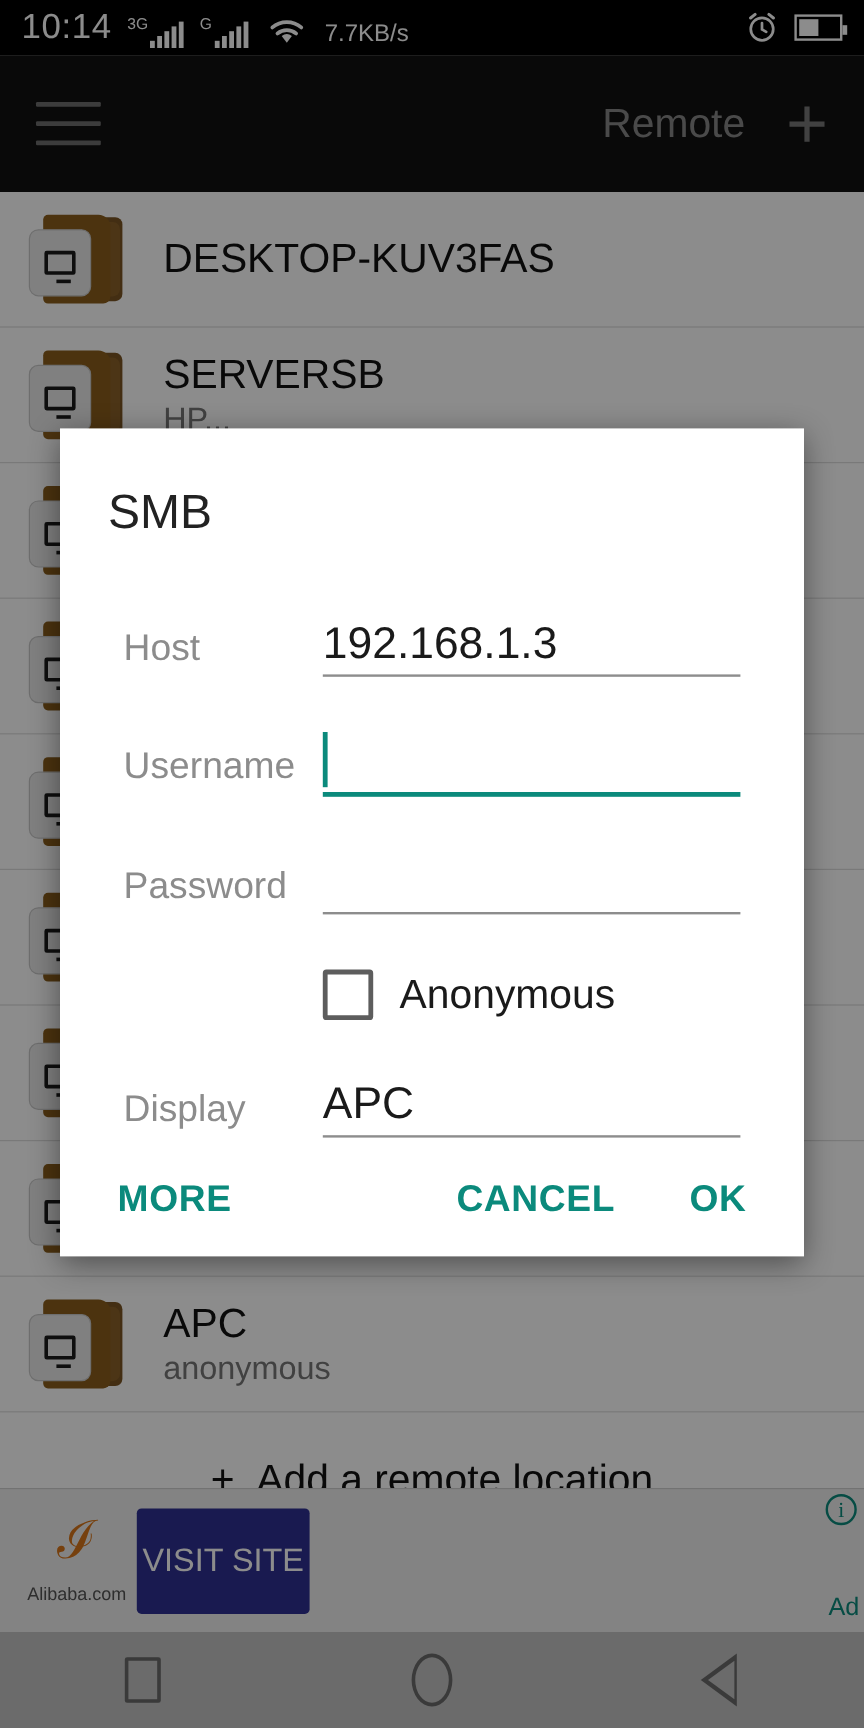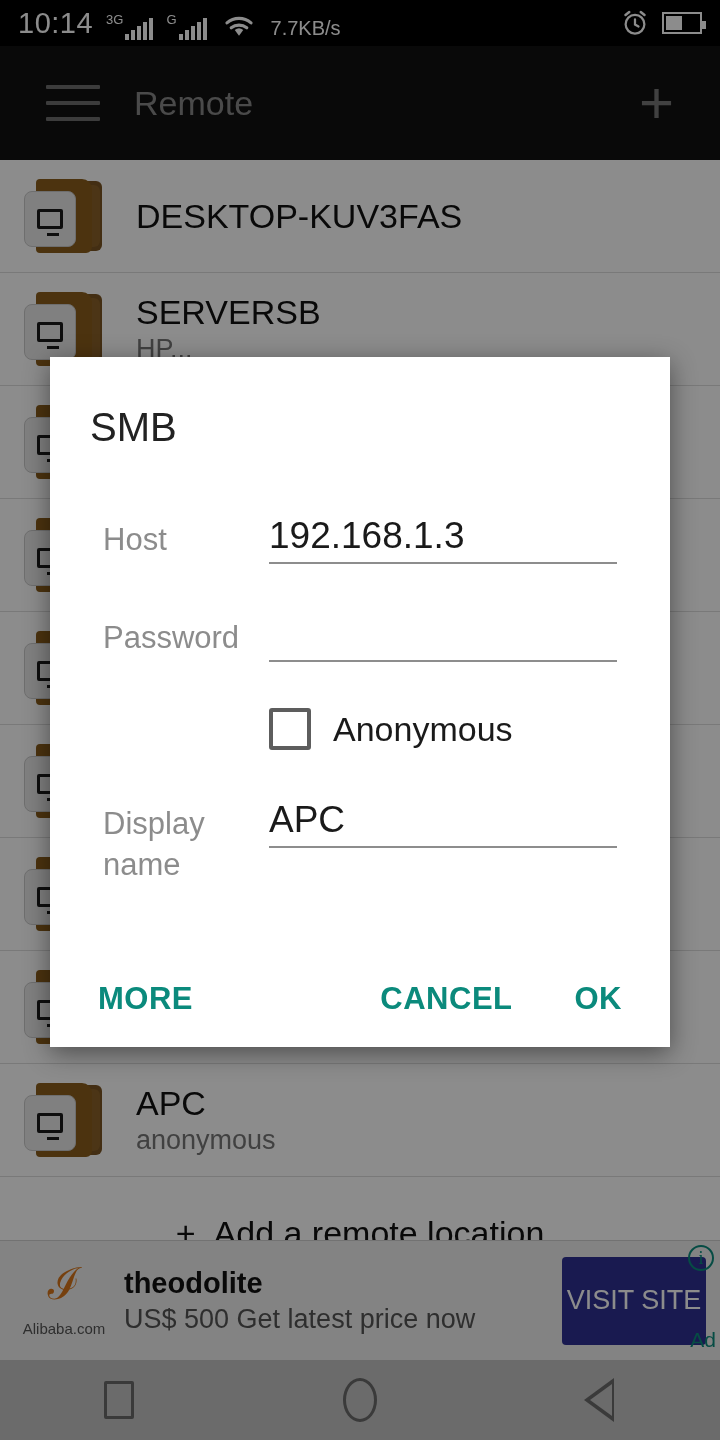--- a/index.html
+++ b/index.html
@@ -29,21 +29,21 @@
   .bars i:nth-child(5){height:22px;}
   .speed{ font-size:20px; margin-left:8px; }
   .batt{ width:40px; height:22px; border:2px solid #fff; position:relative; }
   .batt:after{ content:""; position:absolute; right:-6px; top:7px; width:4px; height:8px; background:#fff; }
   .batt i{ position:absolute; left:2px; top:2px; bottom:2px; width:45%; background:#fff; }
 
   
   .app{ position:absolute; top:46px; left:0; width:720px; height:1314px; background:#fff; }
   .toolbar{
     height:114px; background:#111; display:flex; align-items:center;
-    padding:0 46px; gap:34px;
+    padding:0 30px; gap:34px;text-align:right;
   }
   .hamburger{ width:54px; height:36px; display:flex; flex-direction:column; justify-content:space-between; }
   .hamburger span{ display:block; height:4px; background:#6e6e6e; border-radius:1px; }
   .app-title{ color:#888; font-size:34px; flex:1; }
   .plus{ color:#777; font-size:60px; line-height:0.6; font-weight:300; }
 
   .list{ background:#fff; }
   .row{
     height:113px; display:flex; align-items:center; padding:0 22px;
     border-bottom:1px solid #dcdcdc; gap:22px;
@@ -316,24 +316,20 @@
       <span class="ap">+</span>
       <span>Add a remote location</span>
     </div>
   </div>
 
   <div class="ad">
     <div class="ad-logo">
       <div class="ad-mark">ℐ</div>
       <div class="ad-brand"><span>Alibaba</span><span>.com</span></div>
     </div>
-    <div class="ad-body">
-      <div class="ad-title">theodolite</div>
-      <div class="ad-desc">US$ 500 Get latest price now</div>
-    </div>
     <div class="ad-btn">VISIT SITE</div>
     <div class="ad-info">i</div>
     <div class="ad-label">Ad</div>
   </div>
 </div>
 
 <div class="scrim"></div>
 
 <div class="dialog">
   <div class="dlg-title">SMB</div>
@@ -341,20 +337,27 @@
   <div class="dlg-body">
 
     <div class="field">
       <div class="flabel">Host</div>
       <div class="fwrap">
         <div class="fval">192.168.1.3</div>
         <div class="fline"></div>
       </div>
     </div>
 
+    <div class="field focused">
+      <div class="flabel">Username</div>
+      <div class="fwrap">
+        <div class="fval"><span class="caret"></span><span></span></div>
+        <div class="fline"></div>
+      </div>
+    </div>
 
     <div class="field">
       <div class="flabel">Password</div>
       <div class="fwrap">
         <div class="fval"></div>
         <div class="fline"></div>
       </div>
     </div>
 
     <div class="cbrow">

